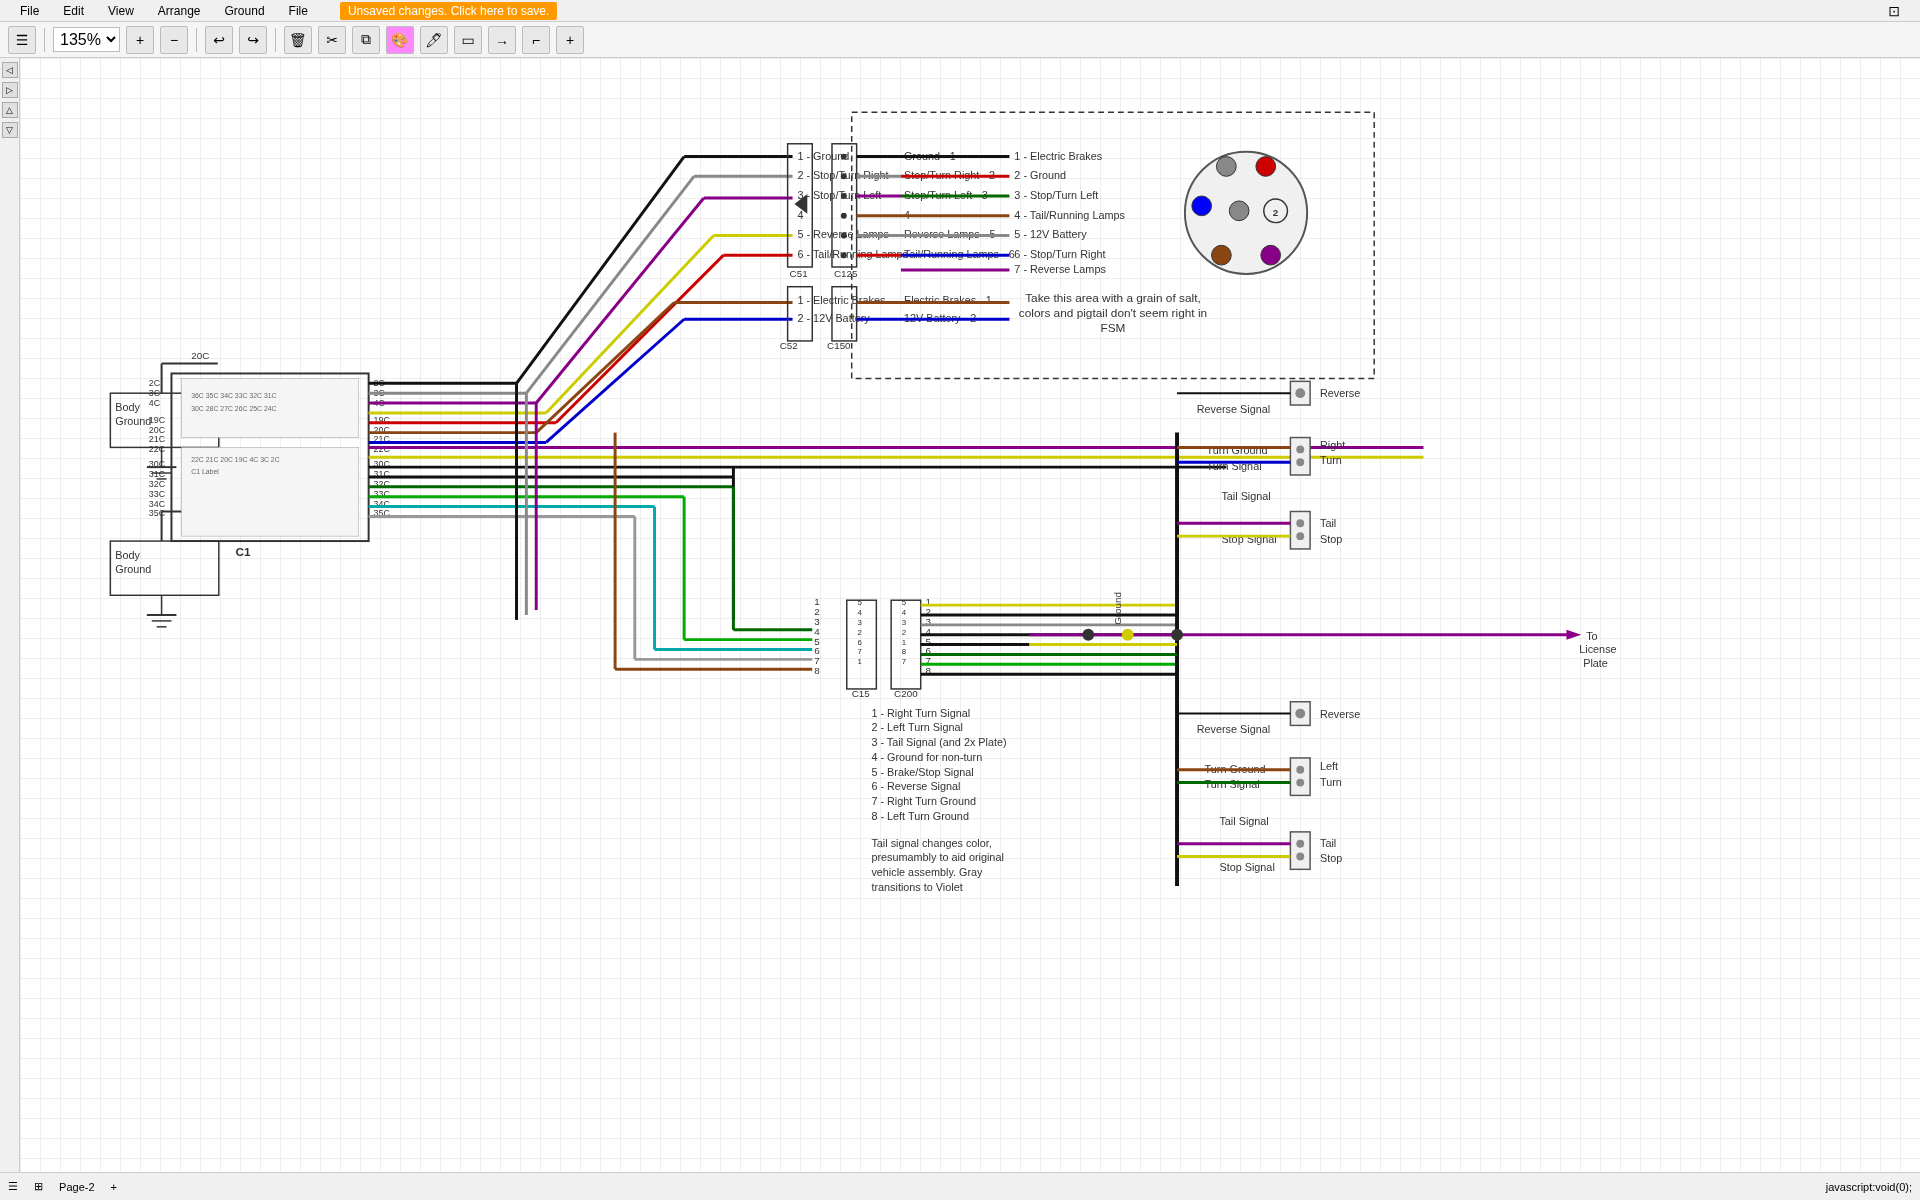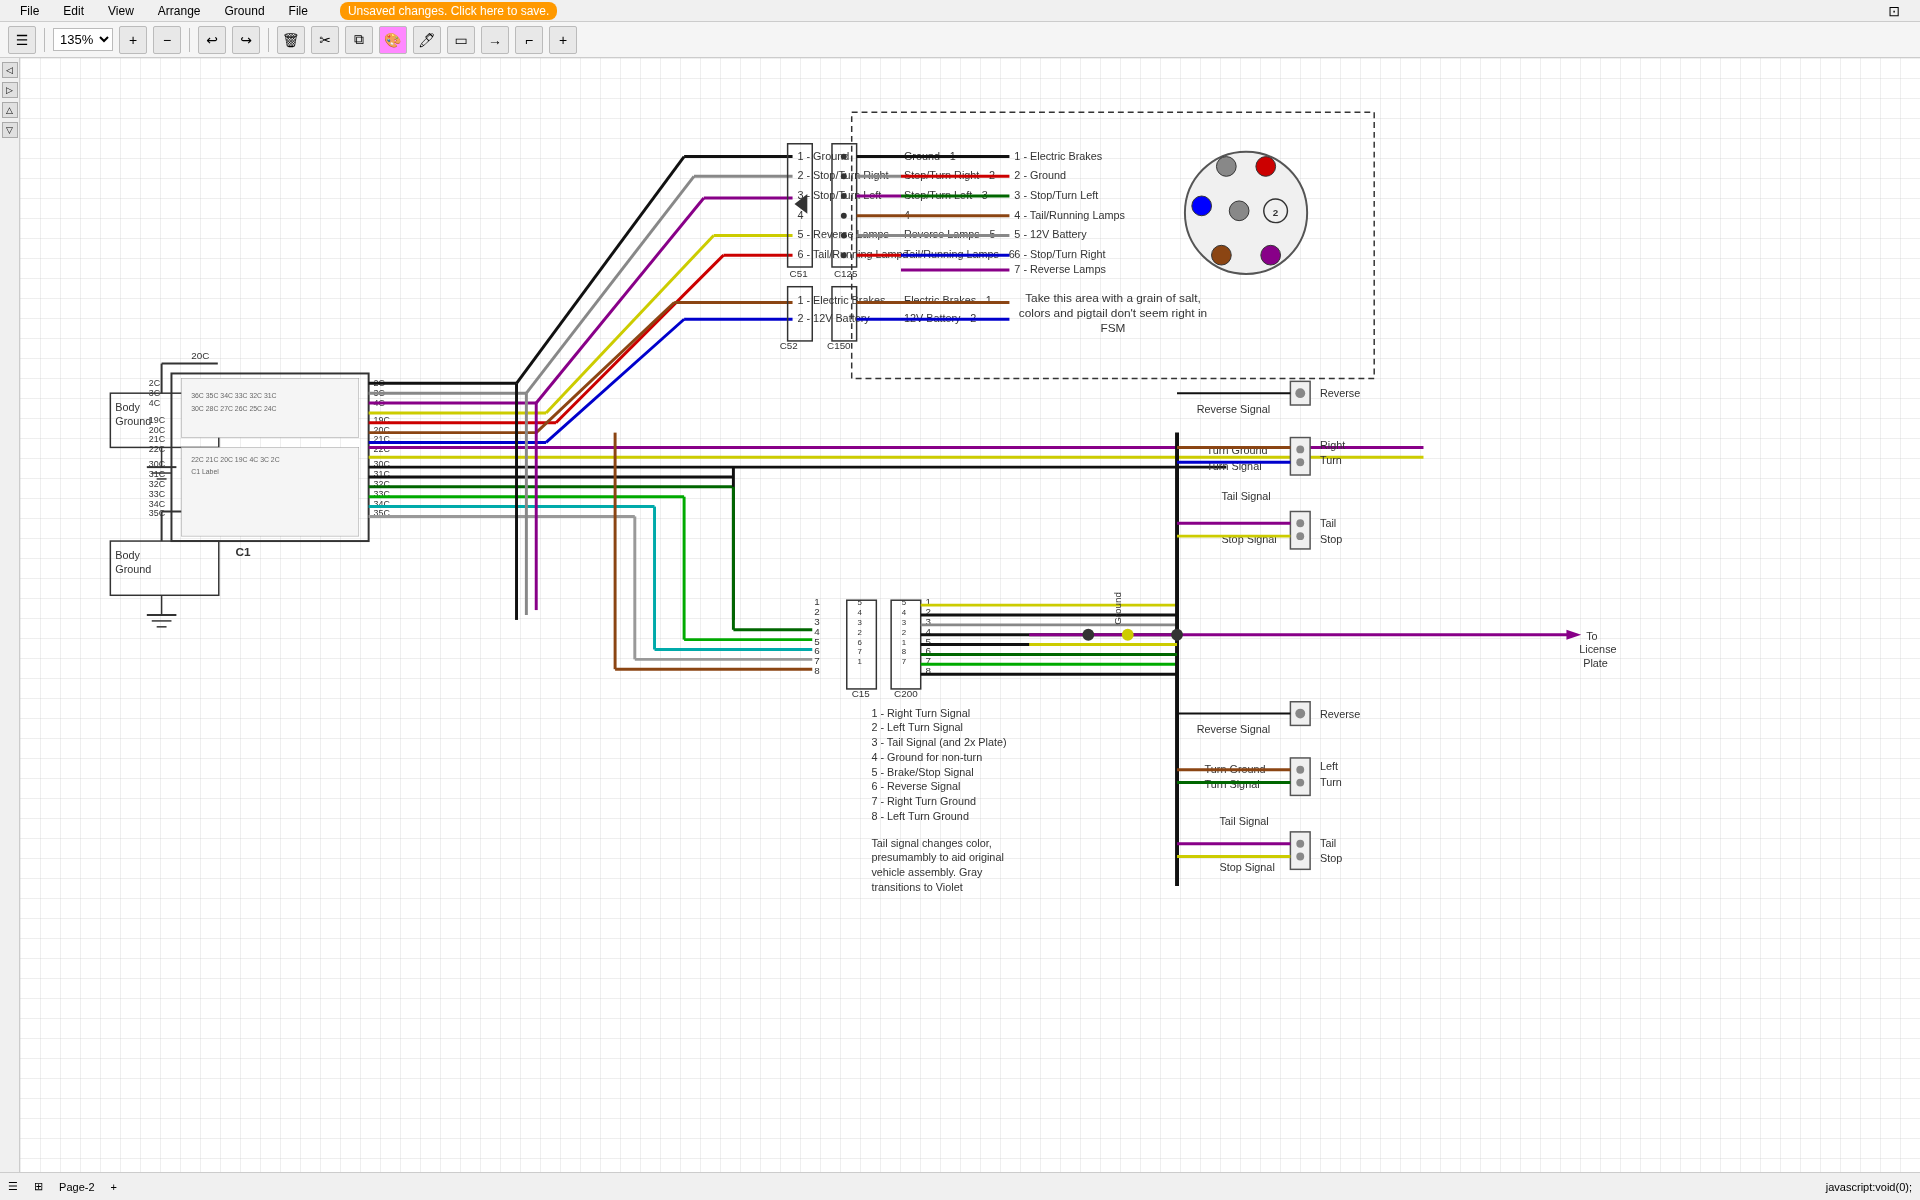--- a/index.html
+++ b/index.html
@@ -17,21 +17,21 @@
     }
     #menubar span {
       cursor: pointer;
       font-size: 12px;
     }
     #unsaved-notice {
       background: #ff9900;
       color: #fff;
       padding: 2px 8px;
       font-size: 11px;
-      border-radius: 8px;
+      border-radius: 2px;
       margin-left: 8px;
       cursor: pointer;
     }
     
     
     #toolbar {
       height: 36px;
       background: #f5f5f5;
       border-bottom: 1px solid #ccc;
       display: flex;
@@ -126,21 +126,21 @@
   <span>Arrange</span>
   <span>Ground</span>
   <span>File</span>
   <span id="unsaved-notice">Unsaved changes. Click here to save.</span>
   <span style="margin-left:auto; font-size:14px;">⊡</span>
 </div>
 
 <div id="toolbar">
   <div class="toolbar-btn">☰</div>
   <div class="toolbar-separator"></div>
-  <select style="font-size:13px; padding:2px; border:1px solid #bbb; background:#fff;">
+  <select style="font-size:16px; padding:2px; border:1px solid #bbb; background:#fff;">
     <option>135%</option><option>100%</option><option>75%</option>
   </select>
   <div class="toolbar-btn">+</div>
   <div class="toolbar-btn">−</div>
   <div class="toolbar-separator"></div>
   <div class="toolbar-btn">↩</div>
   <div class="toolbar-btn">↪</div>
   <div class="toolbar-separator"></div>
   <div class="toolbar-btn">🗑</div>
   <div class="toolbar-btn">✂</div>

